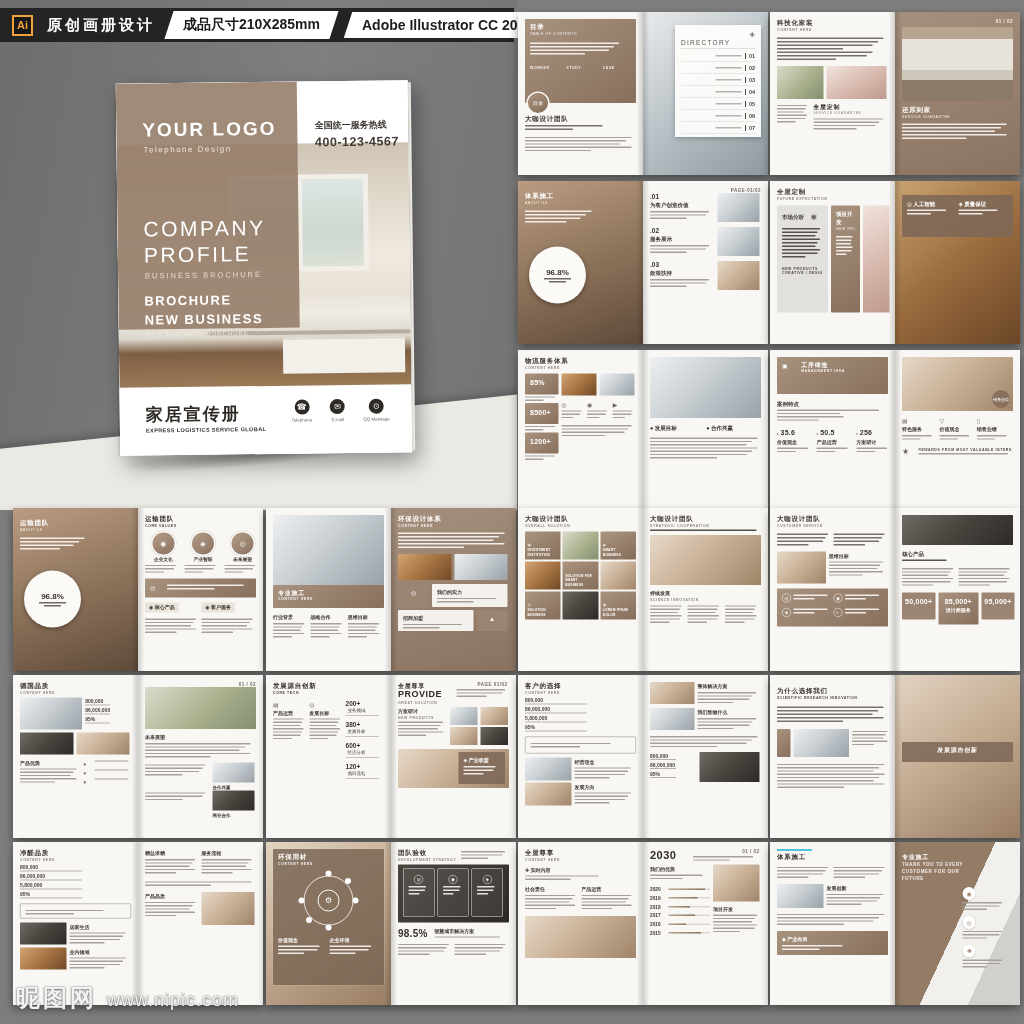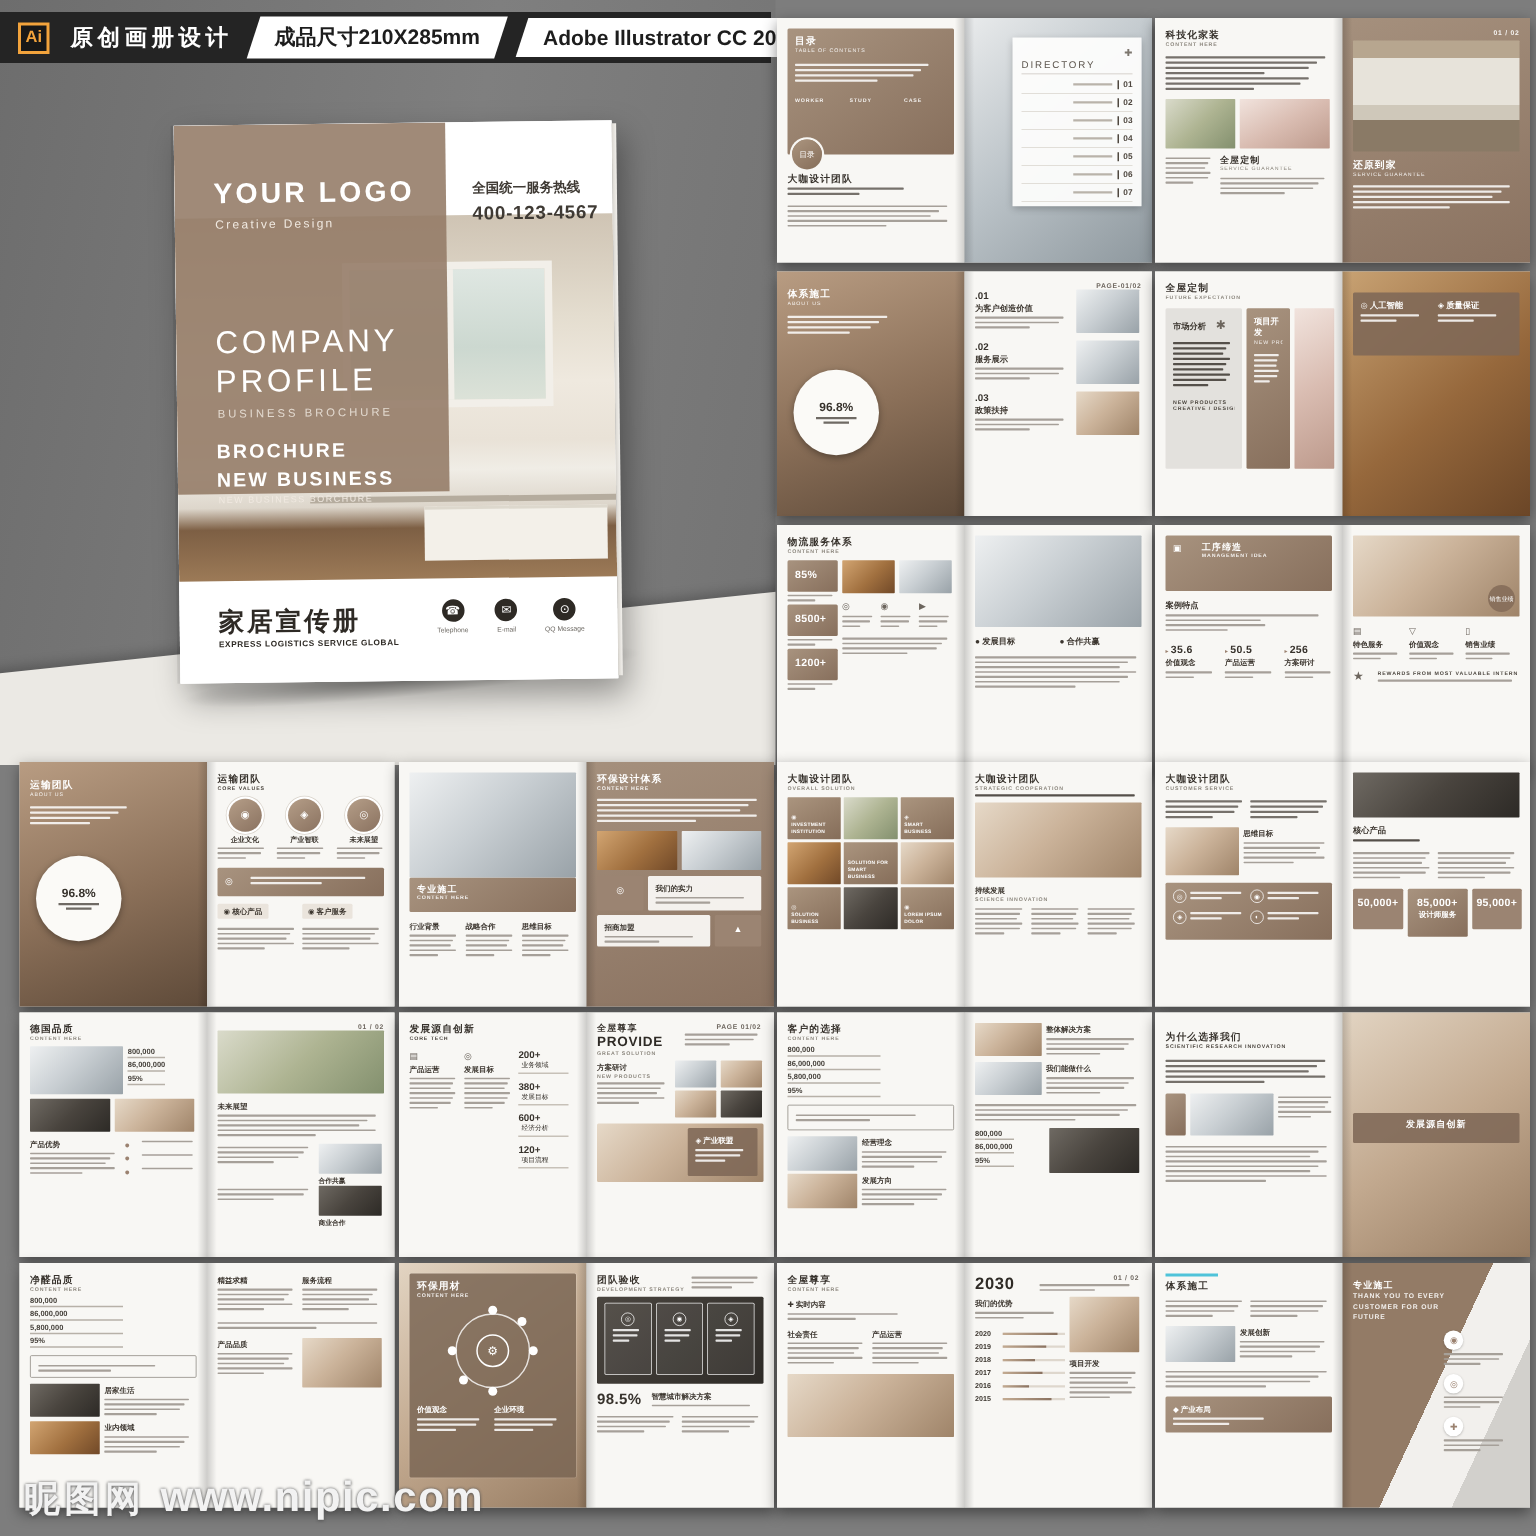--- a/index.html
+++ b/index.html
@@ -55,21 +55,21 @@
         font-size:11px;font-weight:bold;display:flex;align-items:center;justify-content:center;flex:0 0 auto;}
   .tb-title{color:#fff;font-size:15px;font-weight:bold;letter-spacing:3px;white-space:nowrap;}
   .tb-seg{background:#fff;color:#1d1d1d;font-size:14px;font-weight:bold;padding:5px 14px;
         transform:skewX(-18deg);white-space:nowrap;}
   .tb-seg span{display:inline-block;transform:skewX(18deg);}
 
   
   .watermark{position:absolute;left:16px;top:982px;z-index:60;display:flex;align-items:baseline;gap:10px;
         color:#f2f2f2;text-shadow:0 0 2px rgba(96,96,96,.9),0 1px 2px rgba(70,70,70,.6);}
   .watermark .wl{font-size:24px;font-weight:bold;letter-spacing:3px;}
-  .watermark .wu{font-size:28px;font-weight:bold;letter-spacing:1px;}
+  .watermark .wu{font-size:18px;font-weight:normal;letter-spacing:1px;}
   .idbar{position:absolute;right:5px;top:989px;z-index:60;background:rgba(72,72,72,.92);color:#f2f2f2;
         font-size:15px;padding:3px 11px;border-radius:3px;letter-spacing:.5px;}
 
   
   .spread{position:absolute;width:500px;height:326px;transform:scale(.5);transform-origin:0 0;
         display:flex;background:#f8f7f4;box-shadow:0 7px 18px rgba(0,0,0,.45);}
   .spread::after{content:'';position:absolute;left:50%;top:0;bottom:0;width:26px;transform:translateX(-50%);
         background:linear-gradient(90deg,rgba(0,0,0,0),rgba(0,0,0,.17) 50%,rgba(0,0,0,0));pointer-events:none;}
   .page{width:50%;height:100%;padding:14px;overflow:hidden;position:relative;}
   .p-paper{background:#f8f7f4;}
@@ -197,21 +197,21 @@
       <div class="cover">
         <div class="kitchen">
           <div class="window">
               <i></i>
             </div>
           <div class="cab"></div>
           <div class="counter"></div>
         </div>
         <div class="cover-brown"></div>
         <div class="cv-logo">YOUR LOGO</div>
-        <div class="cv-logo-sub">Creative Design</div>
+        <div class="cv-logo-sub">Telephone Design</div>
         <div class="cv-hot">
           <div class="l1">全国统一服务热线</div>
           <div class="l2">400-123-4567</div>
         </div>
         <div class="cv-t1">COMPANY</div>
         <div class="cv-t2">PROFILE</div>
         <div class="cv-ts">BUSINESS BROCHURE</div>
         <div class="cv-b1">BROCHURE</div>
         <div class="cv-b2">NEW BUSINESS</div>
         <div class="cv-b3">NEW BUSINESS BORCHURE</div>

